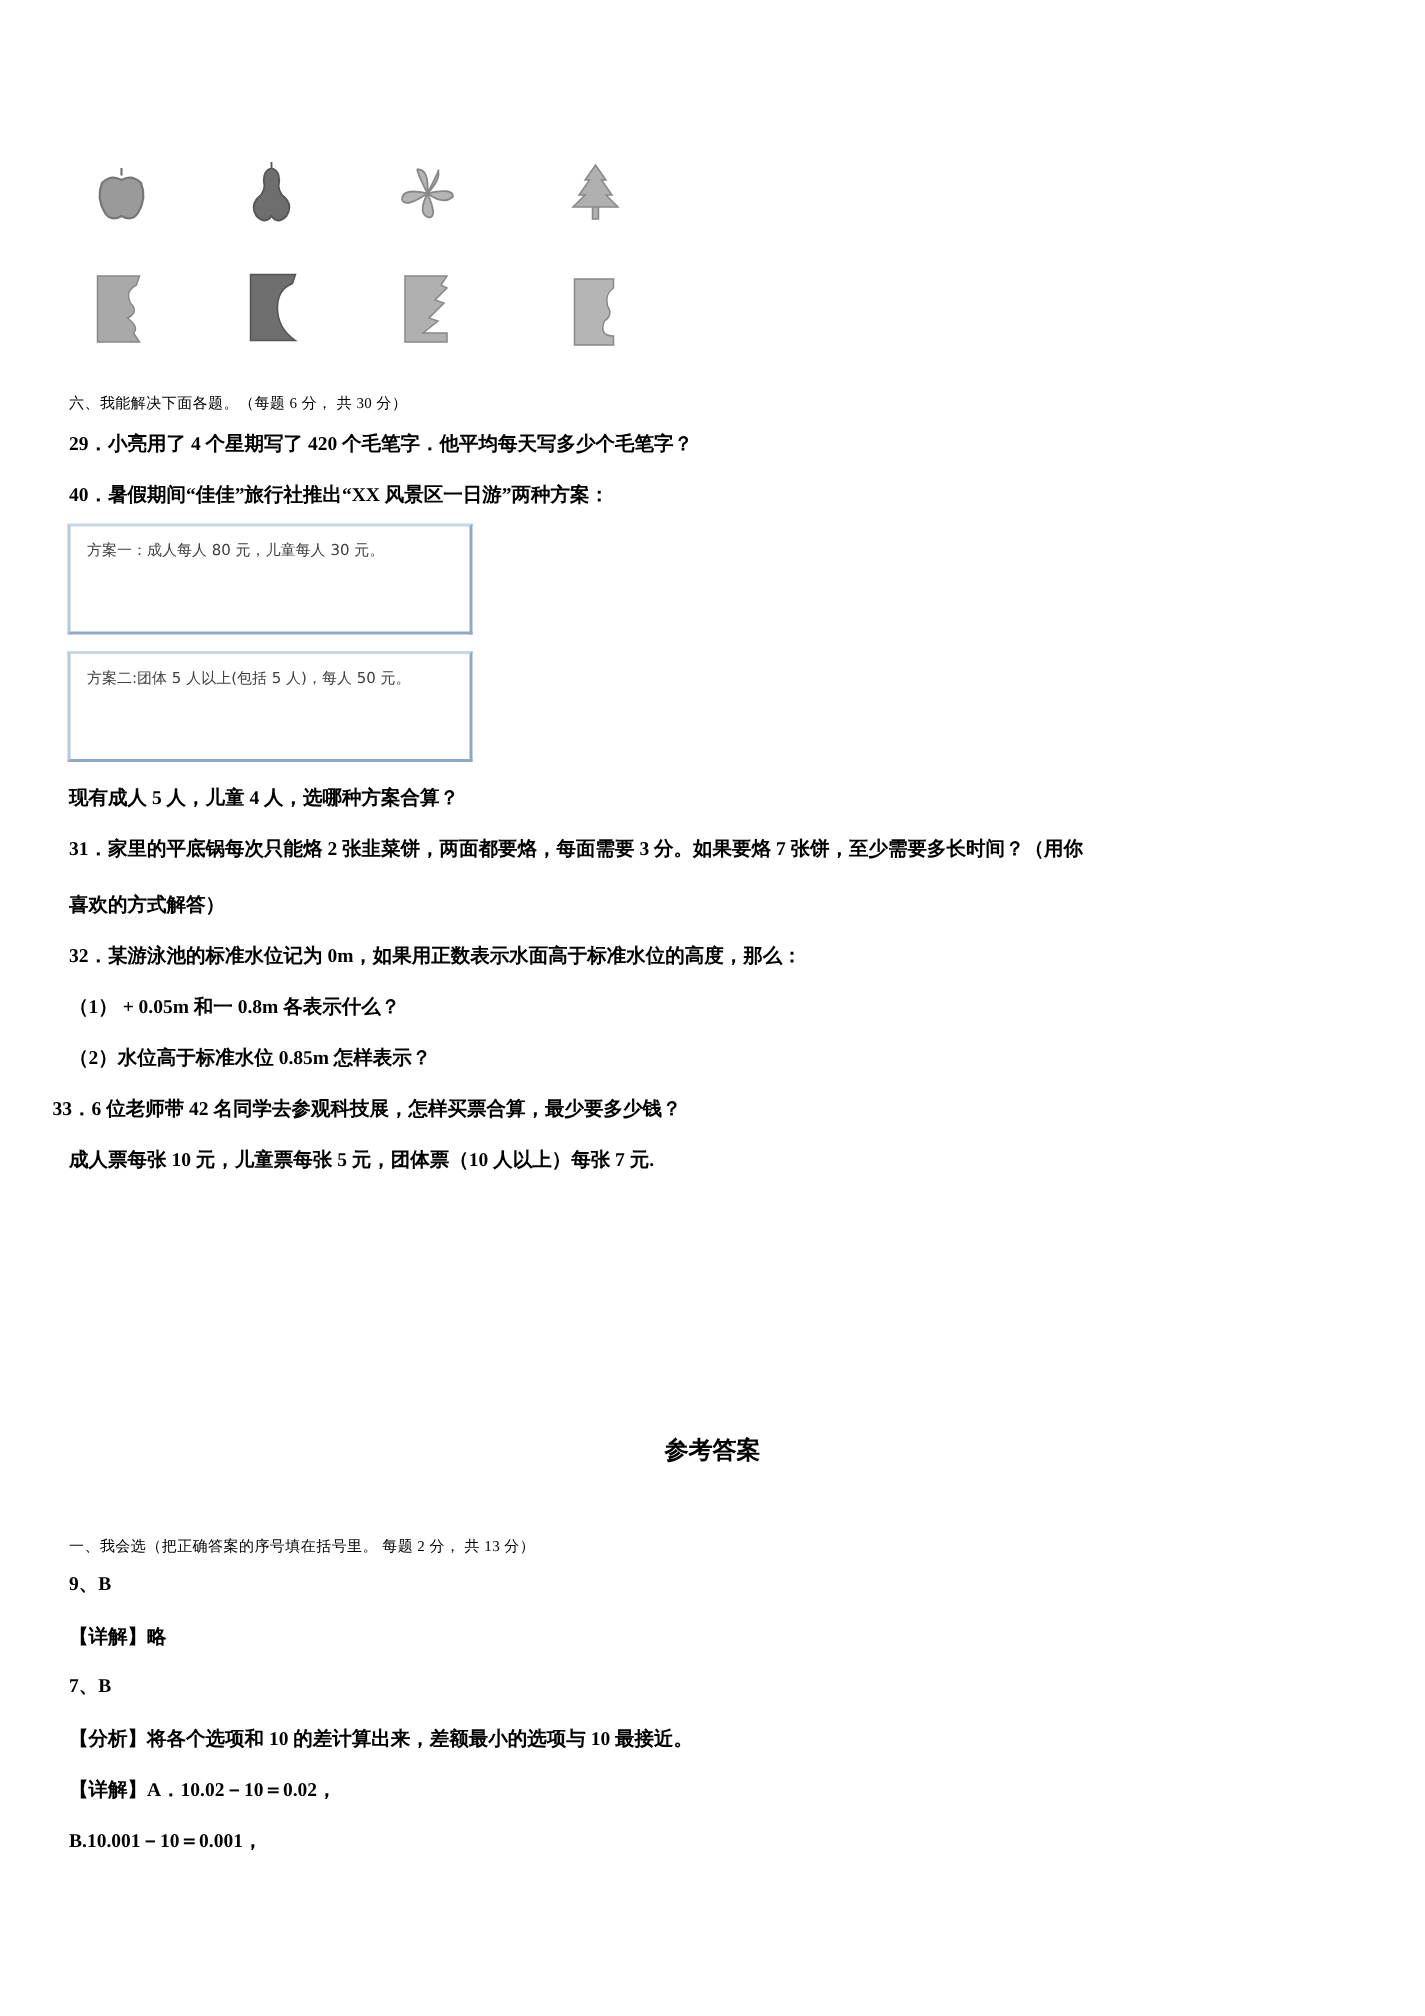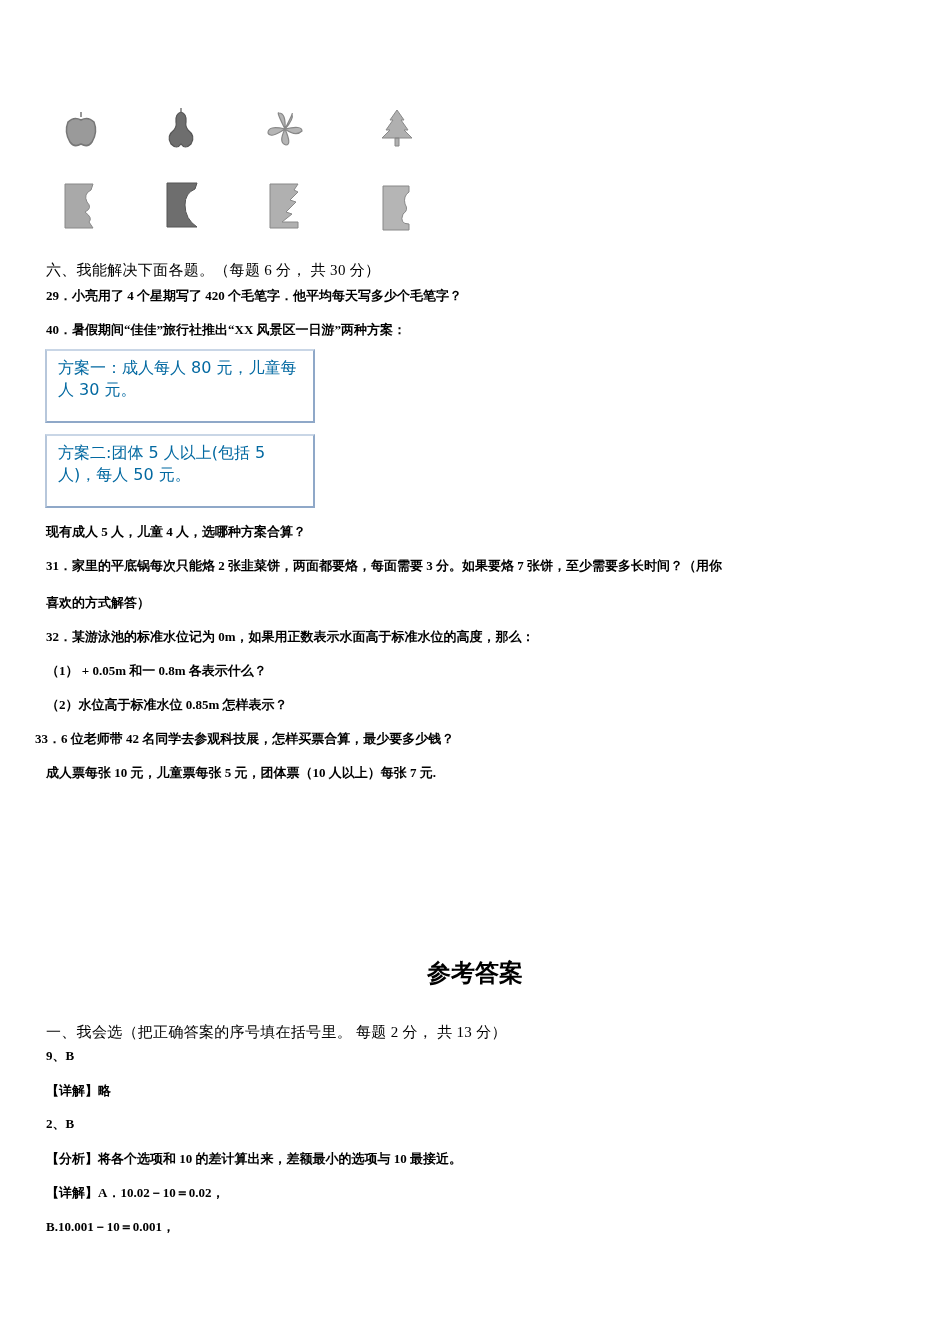--- a/index.html
+++ b/index.html
@@ -3,36 +3,36 @@
   <meta charset="utf-8">
   <style>
     html, body { margin: 0; padding: 0; background: #ffffff; }
     body {
       width: 950px; height: 1344px; position: relative; overflow: hidden;
       font-family: "Liberation Serif", "DejaVu Serif", serif;
       color: #000;
     }
     .abs { position: absolute; white-space: nowrap; }
     .line { font-size: 13px; font-weight: bold; line-height: 20px; }
-    .section-head { font-size: 15px; font-weight: normal; letter-spacing: 0.3px; }
+    .section-head { font-size: 10px; font-weight: normal; letter-spacing: 0.3px; }
     .figs { position: absolute; }
     .fig { position: absolute; }
     .box {
       position: absolute; left: 45px; width: 270px; height: 74px;
       border: 2px solid #8fa8c8; border-top-color: #c9d6e6; border-left-color: #b7c7db;
       box-sizing: border-box; background: #fff;
     }
     .box-text {
       position: absolute; left: 11px; top: 6px; width: 250px;
-      font-family: "DejaVu Sans", sans-serif; font-size: 16px; line-height: 22px; color: #0369a1;
+      font-family: "DejaVu Sans", sans-serif; font-size: 10px; line-height: 22px; color: #404040;
       white-space: normal;
     }
     .title {
       position: absolute; left: 0; width: 950px; top: 957px; text-align: center;
-      font-family: "DejaVu Sans", sans-serif; font-weight: bold; font-size: 24px;
+      font-family: "DejaVu Sans", sans-serif; font-weight: bold; font-size: 16px;
     }
   </style>
 </head>
 <body>
 
 <div class="figs">
   <svg class="fig" style="left:60px;top:108px" width="42" height="42" viewBox="0 0 42 42">
     <path d="M21 4 L21 9 M8 14 Q4 24 10 34 Q14 40 21 36 Q28 40 32 34 Q38 24 34 14 Q28 8 21 12 Q14 8 8 14 Z" fill="#9a9a9a" stroke="#777" stroke-width="1.5"></path>
   </svg>
   <svg class="fig" style="left:163px;top:106px" width="36" height="44" viewBox="0 0 36 44">
@@ -76,16 +76,16 @@
 <div class="abs line" style="left:46px;top:627px">32．某游泳池的标准水位记为 0m，如果用正数表示水面高于标准水位的高度，那么：</div>
 <div class="abs line" style="left:46px;top:661px">（1） + 0.05m 和一 0.8m 各表示什么？</div>
 <div class="abs line" style="left:46px;top:695px">（2）水位高于标准水位 0.85m 怎样表示？</div>
 <div class="abs line" style="left:35px;top:729px">33．6 位老师带 42 名同学去参观科技展，怎样买票合算，最少要多少钱？</div>
 <div class="abs line" style="left:46px;top:763px">成人票每张 10 元，儿童票每张 5 元，团体票（10 人以上）每张 7 元.</div>
 
 <div class="title">参考答案</div>
 <div class="abs line section-head" style="left:46px;top:1022px">一、我会选（把正确答案的序号填在括号里。  每题  2  分，  共  13  分）</div>
 <div class="abs line" style="left:46px;top:1046px">9、B</div>
 <div class="abs line" style="left:46px;top:1081px">【详解】略</div>
-<div class="abs line" style="left:46px;top:1114px">2、B</div>
+<div class="abs line" style="left:46px;top:1114px">7、B</div>
 <div class="abs line" style="left:46px;top:1149px">【分析】将各个选项和 10 的差计算出来，差额最小的选项与 10 最接近。</div>
 <div class="abs line" style="left:46px;top:1183px">【详解】A．10.02－10＝0.02，</div>
 <div class="abs line" style="left:46px;top:1217px">B.10.001－10＝0.001，</div>
 
 </body></html>

